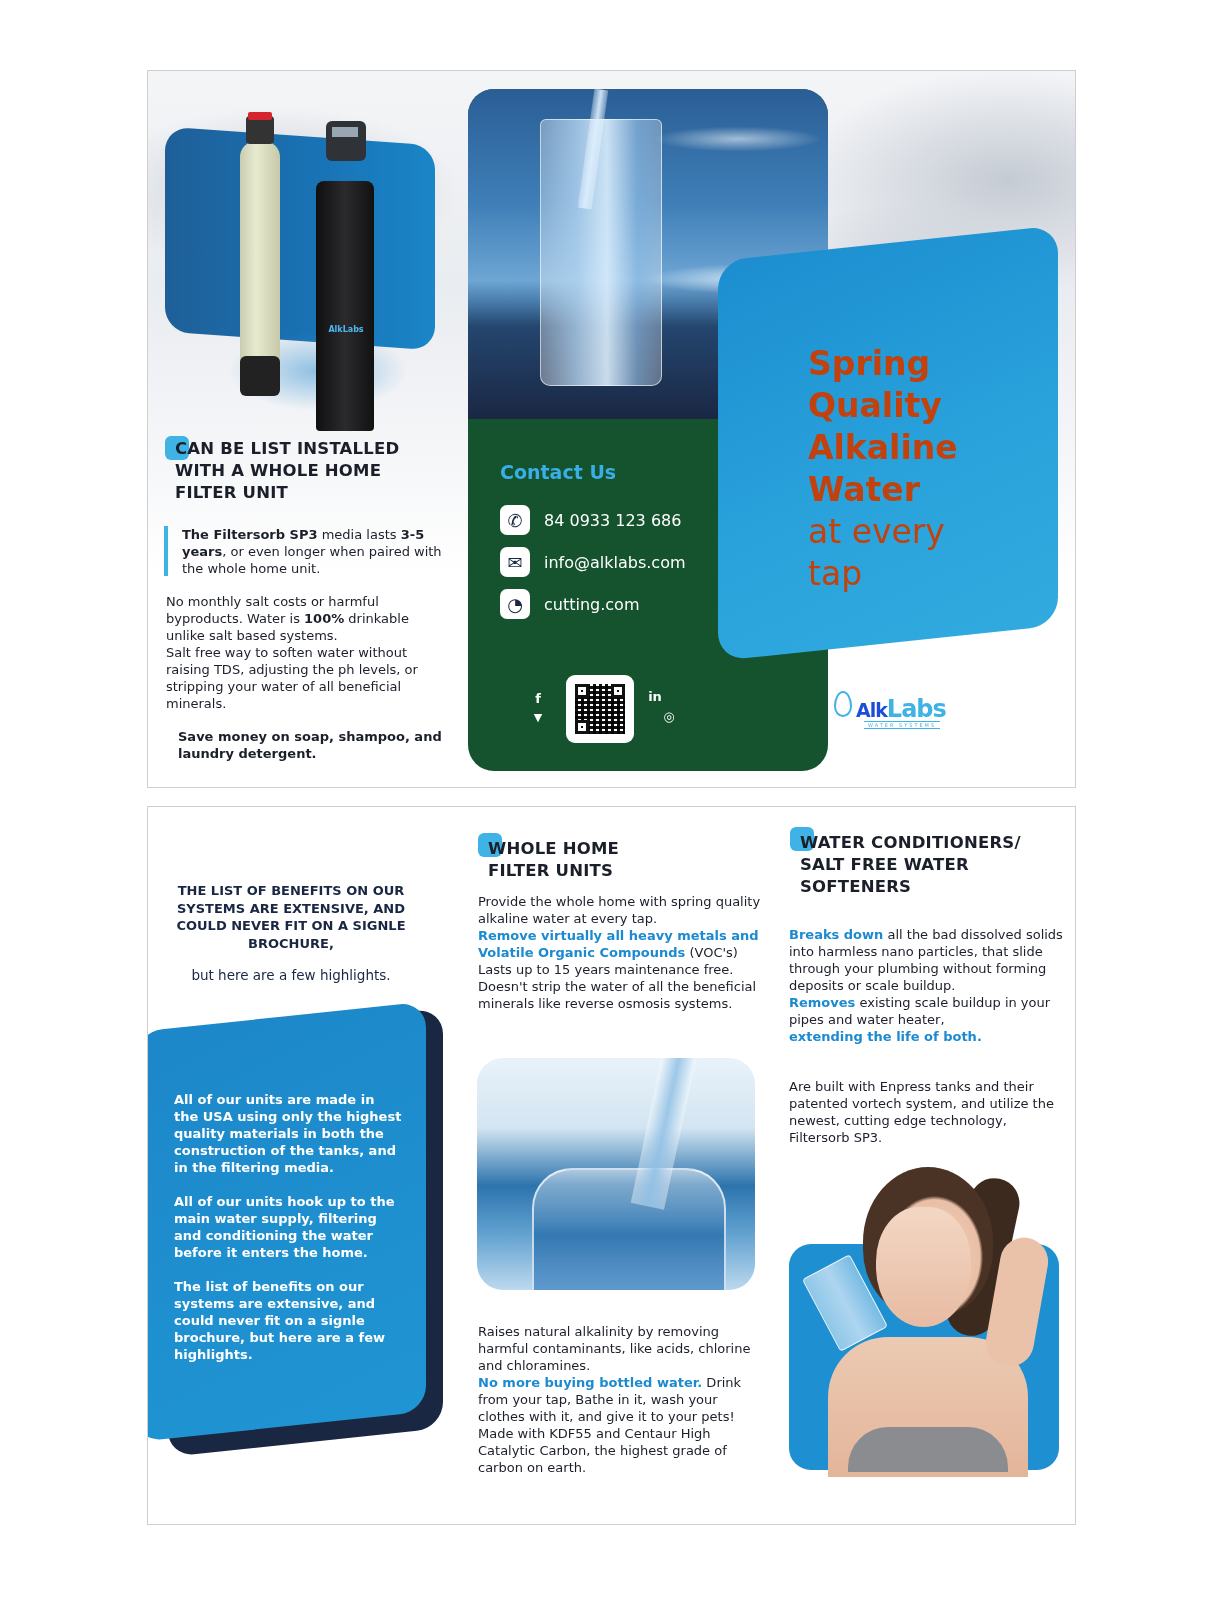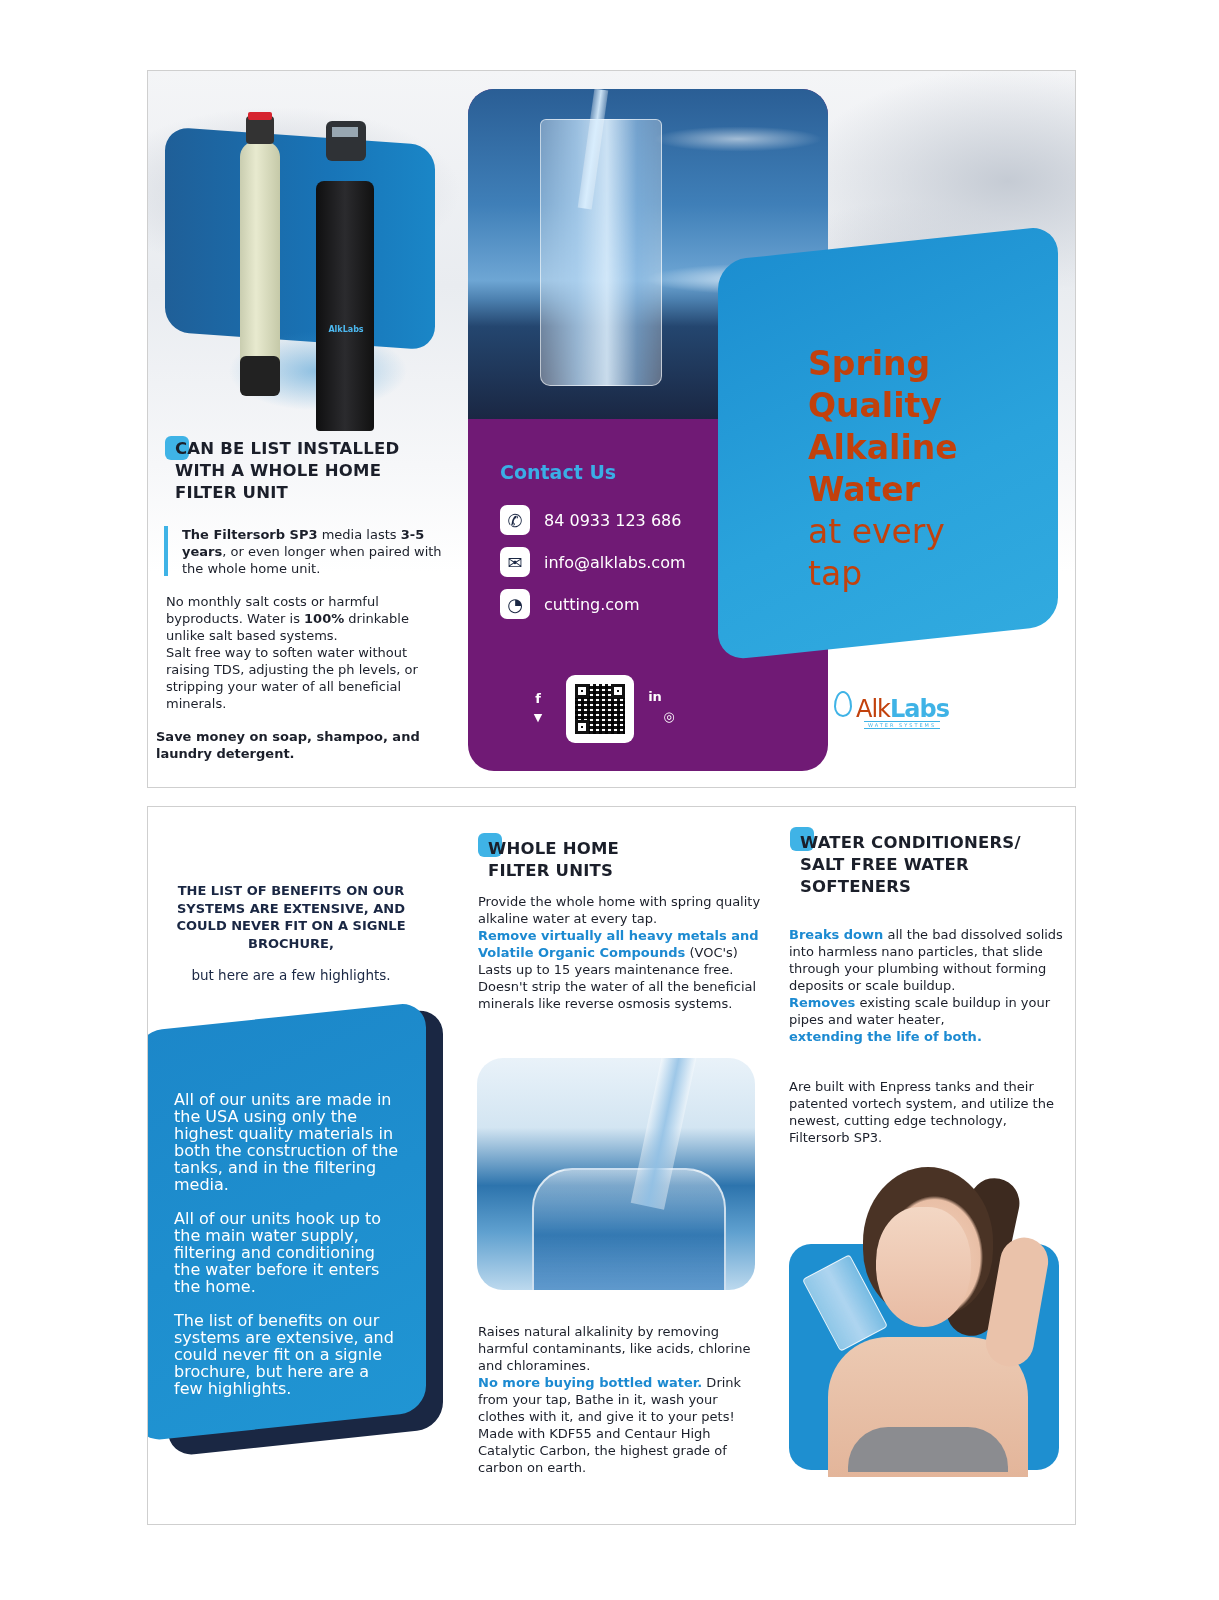--- a/index.html
+++ b/index.html
@@ -26,21 +26,21 @@
   .tank2logo{left:172px;top:254px;width:52px;font-size:8px;color:#4cb8ef;font-weight:bold;text-align:center;}
   .splash{left:80px;top:260px;width:180px;height:80px;background:radial-gradient(ellipse at center,rgba(60,150,210,.55),rgba(255,255,255,0) 70%);}
   
   .h-marker{position:absolute;width:24px;height:24px;border-radius:6px;background:#3fb3e6;}
   .h2{position:absolute;font-family:"DejaVu Sans",sans-serif;font-weight:bold;font-size:16.5px;line-height:22px;color:#1b1f2a;letter-spacing:0.2px;}
   .body{position:absolute;font-size:13px;line-height:17px;color:#1b1f2a;}
   .body b{font-weight:bold;}
   .blue{color:#1c8ad1;font-weight:bold;}
   .quote-bar{position:absolute;width:4px;background:#3fb3e6;}
   
-  .dark-card{left:320px;top:18px;width:360px;height:682px;background:#701a75;border-radius:26px;overflow:hidden;}
+  .dark-card{left:320px;top:18px;width:360px;height:682px;background:#14532d;border-radius:26px;overflow:hidden;}
   .sky{left:0;top:0;width:360px;height:330px;background:
     radial-gradient(ellipse 120px 18px at 270px 50px,rgba(255,255,255,.55),rgba(255,255,255,0) 70%),
     radial-gradient(ellipse 160px 22px at 290px 190px,rgba(255,255,255,.7),rgba(255,255,255,0) 70%),
     linear-gradient(180deg,#2a5e95 0%,#3f7fb8 35%,#6ea6d4 58%,#4b7fae 64%,#24466f 72%,#1a2743 100%);}
   .glass{left:72px;top:30px;width:120px;height:265px;border-radius:6px 6px 10px 10px;background:linear-gradient(90deg,rgba(255,255,255,.35),rgba(190,220,245,.75) 30%,rgba(220,238,252,.9) 55%,rgba(160,200,235,.6) 80%,rgba(255,255,255,.3));border:1px solid rgba(255,255,255,.6);}
   .pour{left:118px;top:0;width:14px;height:120px;background:linear-gradient(90deg,rgba(255,255,255,.3),rgba(220,240,255,.9),rgba(255,255,255,.3));transform:rotate(8deg);}
   .contact-title{left:32px;top:372px;font-weight:bold;font-size:19px;color:#3aaee6;}
   .c-row{position:absolute;left:32px;display:flex;align-items:center;}
   .c-ico{width:30px;height:30px;border-radius:7px;background:#fff;display:flex;align-items:center;justify-content:center;color:#1a2743;font-size:18px;margin-right:14px;}
   .c-txt{color:#fff;font-size:16px;}
@@ -51,29 +51,29 @@
   .qr-f{position:absolute;width:14px;height:14px;border:3px solid #111;background:#fff;box-sizing:border-box;}
   .qr-f:after{content:"";position:absolute;left:3px;top:3px;width:2px;height:2px;background:#111;}
   .soc{position:absolute;color:#fff;font-weight:bold;font-size:13px;text-align:center;width:16px;}
   
   .hero{left:570px;top:190px;width:340px;height:400px;background:linear-gradient(160deg,#1c8ed0,#2aa3dc 60%,#31aadf);border-radius:28px;transform:skewY(-6deg);transform-origin:left top;}
   .hero-txt{position:absolute;left:660px;top:272px;color:#c2410c;}
   .hero-b{font-weight:bold;font-size:33px;line-height:42px;}
   .hero-l{font-weight:normal;font-size:33px;line-height:42px;}
   .logo{left:686px;top:620px;display:flex;align-items:baseline;}
   .logo .drop{width:14px;height:22px;border:2px solid #3fb3e6;border-radius:50% 50% 50% 50%/60% 60% 40% 40%;margin-right:4px;}
-  .logo .alk{font-weight:normal;font-size:24px;color:#c2410c;letter-spacing:-1px;}
+  .logo .alk{font-weight:bold;font-size:19px;color:#1d4ed8;letter-spacing:-1px;}
   .logo .labs{font-weight:bold;font-size:24px;color:#3fb3e6;letter-spacing:-1px;}
   .logo-sub{left:716px;top:650px;font-size:5px;color:#3fb3e6;letter-spacing:2px;border-top:1px solid #3fb3e6;border-bottom:1px solid #3fb3e6;padding:0 4px;}
   
   .intro-h{left:18px;top:75px;width:250px;text-align:center;font-weight:bold;font-size:13px;line-height:17.5px;color:#1a2743;}
   .intro-s{left:18px;top:160px;width:250px;text-align:center;font-size:13.5px;line-height:17px;color:#1a2743;}
   .card-shadow{left:20px;top:230px;width:275px;height:420px;background:#1a2743;border-radius:26px;transform:skewY(-6deg);transform-origin:left top;}
   .card-blue{left:-12px;top:225px;width:290px;height:410px;background:linear-gradient(160deg,#1c87c9,#2095d3);border-radius:26px;transform:skewY(-6deg);transform-origin:left top;}
-  .card-txt{left:26px;top:284px;width:228px;color:#fff;font-size:16px;line-height:17px;}
+  .card-txt{left:26px;top:284px;width:228px;color:#fff;font-size:13px;line-height:17px;font-weight:bold;}
   .card-txt p{margin:0 0 17px 0;}
   .glass2{left:329px;top:251px;width:278px;height:232px;border-radius:26px;overflow:hidden;background:linear-gradient(180deg,#e9f2f9 0%,#d3e5f2 30%,#2d74ad 55%,#5fa0cf 75%,#bcd9ee 100%);}
   .g2glass{position:absolute;left:55px;top:110px;width:190px;height:130px;border-radius:40px 40px 0 0;background:linear-gradient(180deg,rgba(255,255,255,.5),rgba(40,110,170,.8) 50%,rgba(90,150,205,.9));border:2px solid rgba(255,255,255,.7);}
   .g2pour{position:absolute;left:170px;top:-10px;width:34px;height:160px;background:linear-gradient(90deg,rgba(255,255,255,.4),rgba(150,195,230,.9),rgba(255,255,255,.4));transform:rotate(12deg);}
   .girl-bg{left:641px;top:437px;width:270px;height:226px;background:#1e8fd0;border-radius:22px;}
   .girl{left:660px;top:360px;width:230px;height:305px;}
   .head{position:absolute;left:55px;top:0;width:130px;height:150px;background:radial-gradient(ellipse at 55% 60%,#f1d2bd 0%,#e9bfa6 45%,#4a3325 48%,#4a3325 100%);border-radius:50% 50% 45% 45%;}
   .face{position:absolute;left:68px;top:40px;width:95px;height:120px;background:linear-gradient(180deg,#f3d7c4,#e8bba3);border-radius:45% 45% 50% 50%;}
   .pony{position:absolute;left:150px;top:10px;width:50px;height:160px;background:#3d2a1f;border-radius:30px;transform:rotate(12deg);}
   .torso{position:absolute;left:20px;top:170px;width:200px;height:140px;background:linear-gradient(180deg,#eccab3,#e3b59a);border-radius:60px 60px 0 0;}
@@ -103,21 +103,21 @@
     <div>FILTER UNIT</div>
   </div>
   <div class="quote-bar" style="left:16px;top:455px;height:50px;"></div>
   <div class="body" style="left:34px;top:455px;width:260px;">
     <b>The Filtersorb SP3</b><span> media lasts </span><b>3-5 years</b><span>, or even longer when paired with the whole home unit.</span>
   </div>
   <div class="body" style="left:18px;top:522px;width:275px;">
     <span>No monthly salt costs or harmful byproducts. Water is </span><b>100%</b><span> drinkable unlike salt based systems.</span><br>
     <span>Salt free way to soften water without raising TDS, adjusting the ph levels, or stripping your water of all beneficial minerals.</span>
   </div>
-  <div class="body" style="left:8px;top:657px;width:275px;font-weight:bold;">Save money on soap, shampoo, and laundry detergent.</div>
+  <div class="body" style="left:30px;top:657px;width:275px;font-weight:bold;">Save money on soap, shampoo, and laundry detergent.</div>
 
   <div class="abs dark-card">
     <div class="abs sky"></div>
     <div class="abs glass"></div>
     <div class="abs pour"></div>
 
     <div class="abs contact-title">Contact Us</div>
 
     <div class="c-row" style="top:416px;">
       <div class="c-ico">✆</div>

